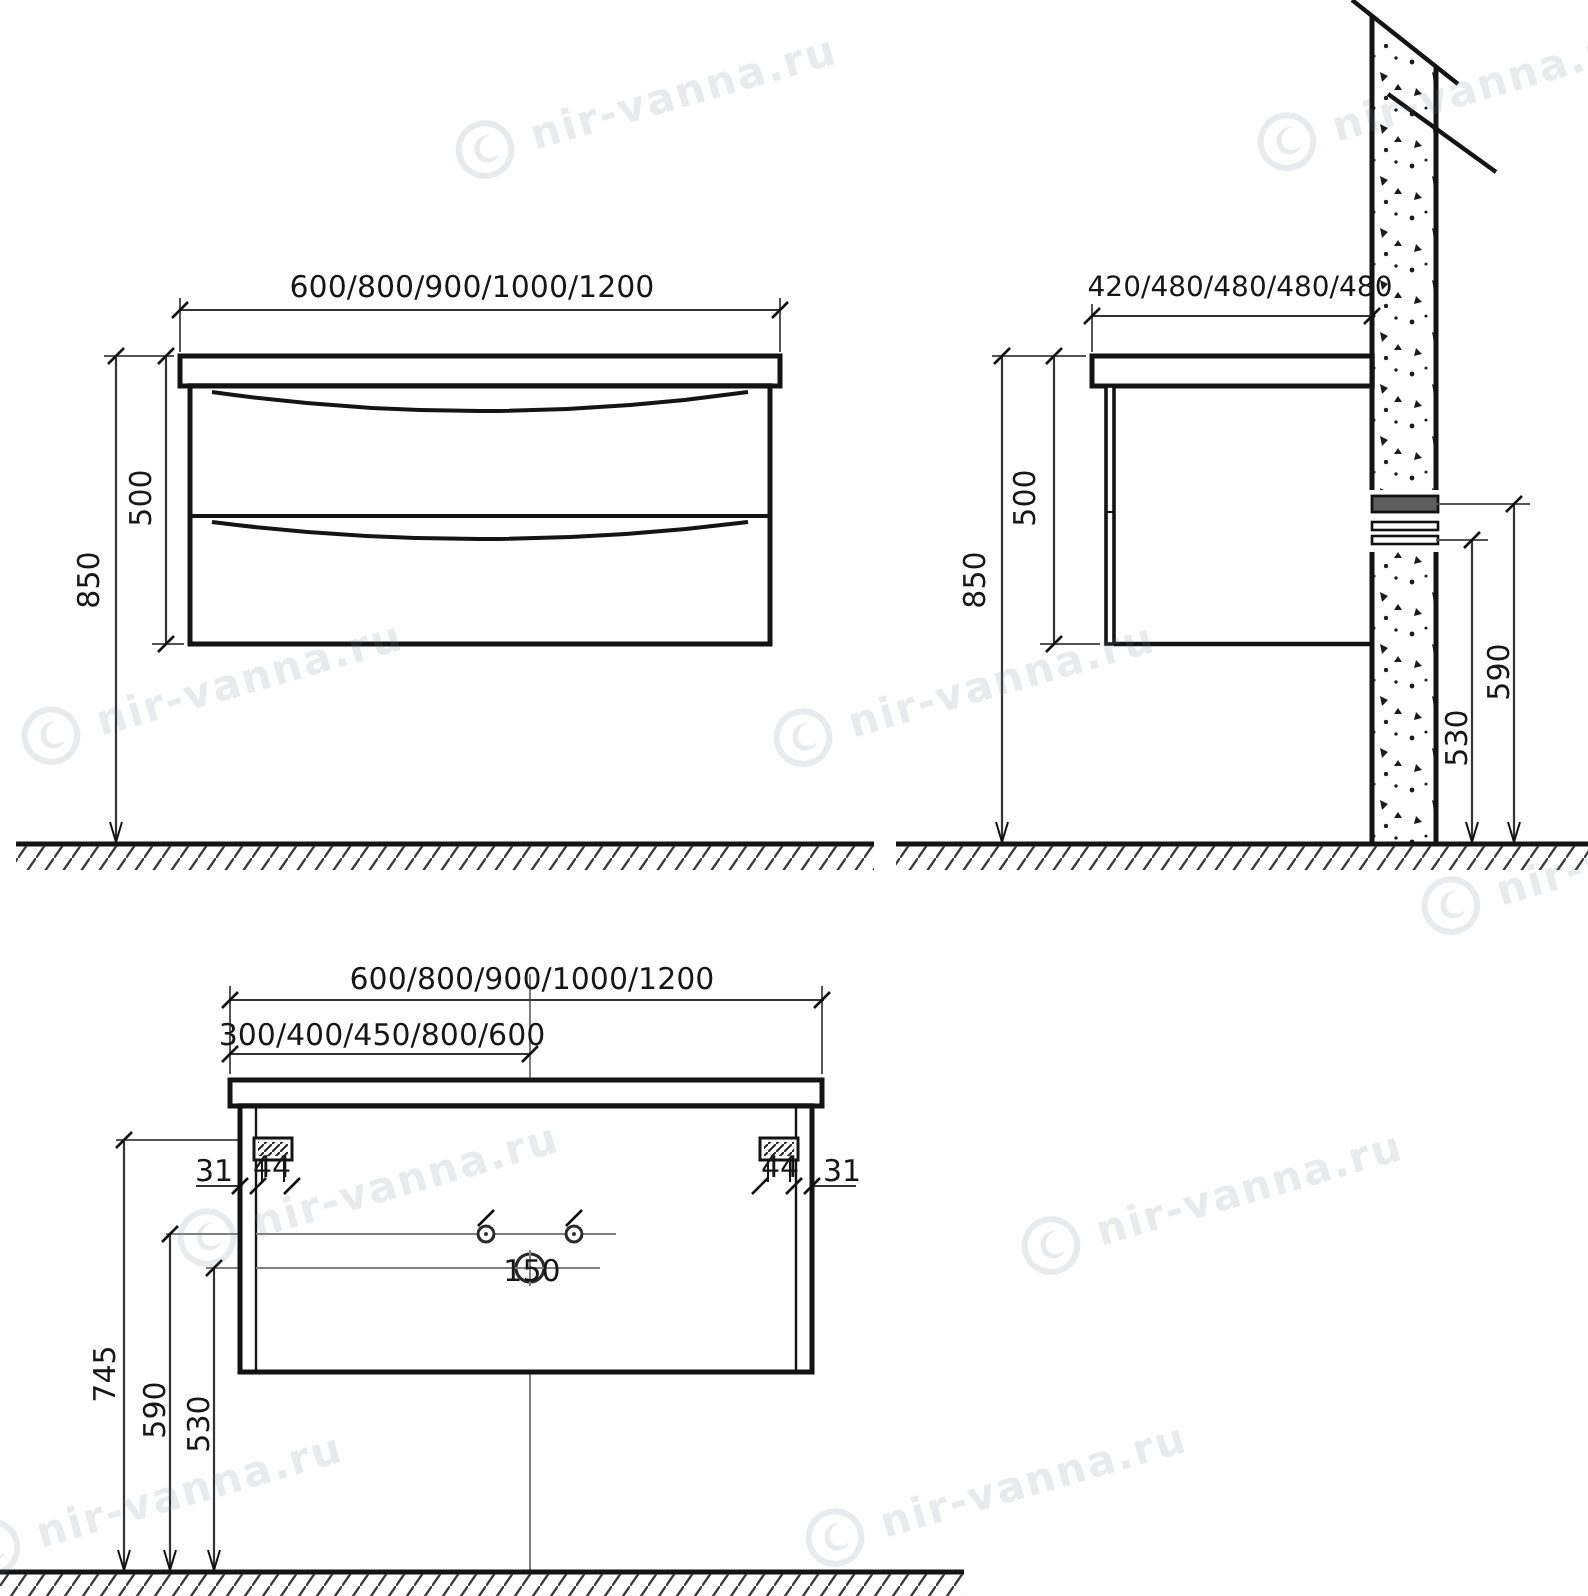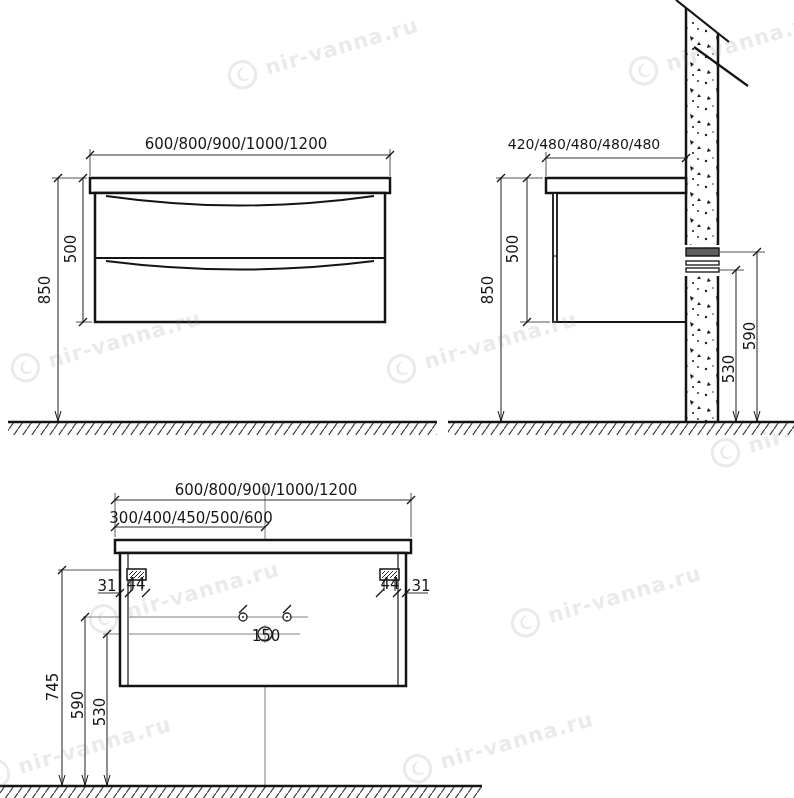--- a/index.html
+++ b/index.html
@@ -157,28 +157,28 @@
       M736 421 L733 411 M736 421 L739 411
       M62 785 L59 775 M62 785 L65 775
       M85 785 L82 775 M85 785 L88 775
       M107 785 L104 775 M107 785 L110 775"></path>
   </svg>
 
   <div class="dl" style="left:236px;top:144px;">600/800/900/1000/1200</div>
   <div class="dl rot" style="left:71px;top:249px;">500</div>
   <div class="dl rot" style="left:45px;top:290px;">850</div>
 
-  <div class="dl small" style="left:584px;top:144px;text-align:center;">420/480/480/480/480</div>
+  <div class="dl small" style="left:620px;top:144px;text-align:center;">420/480/480/480/480</div>
   <div class="dl rot" style="left:513px;top:249px;">500</div>
   <div class="dl rot" style="left:488px;top:290px;">850</div>
   <div class="dl rot" style="left:750px;top:336px;">590</div>
   <div class="dl rot" style="left:729px;top:369px;">530</div>
 
   <div class="dl" style="left:266px;top:490px;">600/800/900/1000/1200</div>
-  <div class="dl" style="left:191px;top:518px;">300/400/450/500/600</div>
+  <div class="dl" style="left:191px;top:518px;">300/400/450/800/600</div>
   <div class="dl" style="left:107px;top:586px;">31</div>
   <div class="dl" style="left:136px;top:584px;">44</div>
   <div class="dl" style="left:390px;top:584px;">44</div>
   <div class="dl" style="left:421px;top:586px;">31</div>
   <div class="dl" style="left:266px;top:636px;">150</div>
   <div class="dl rot" style="left:53px;top:687px;">745</div>
   <div class="dl rot" style="left:78px;top:705px;">590</div>
   <div class="dl rot" style="left:100px;top:712px;">530</div>
 
   <div class="wm" style="left:322px;top:52px;">

